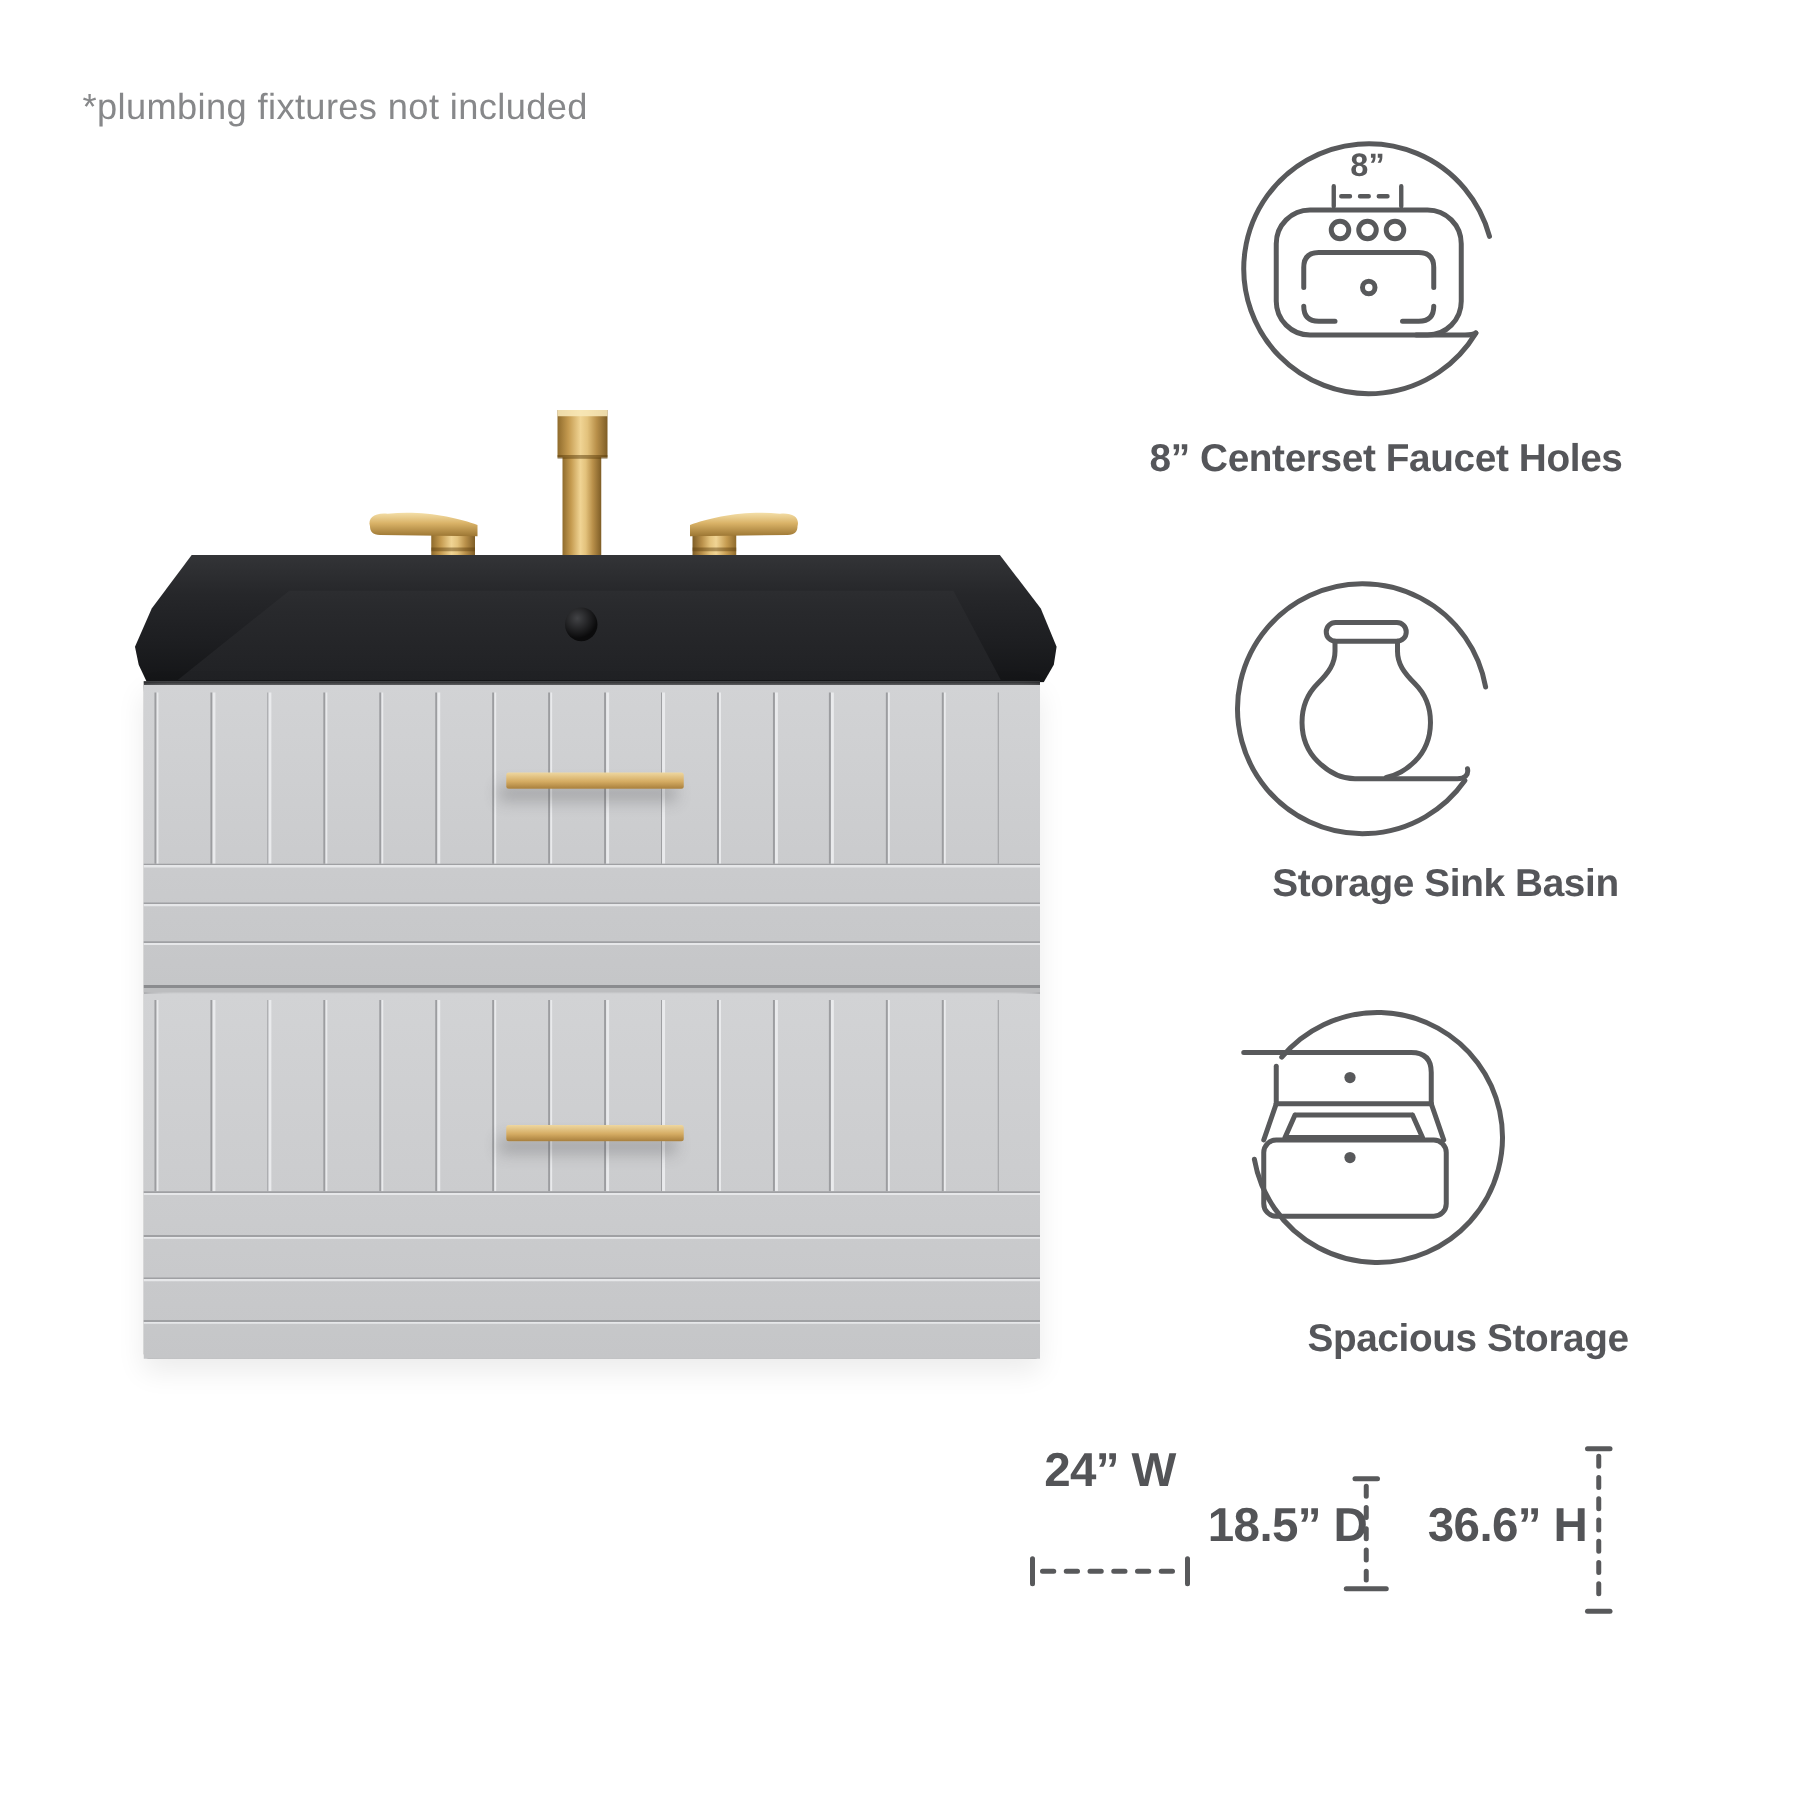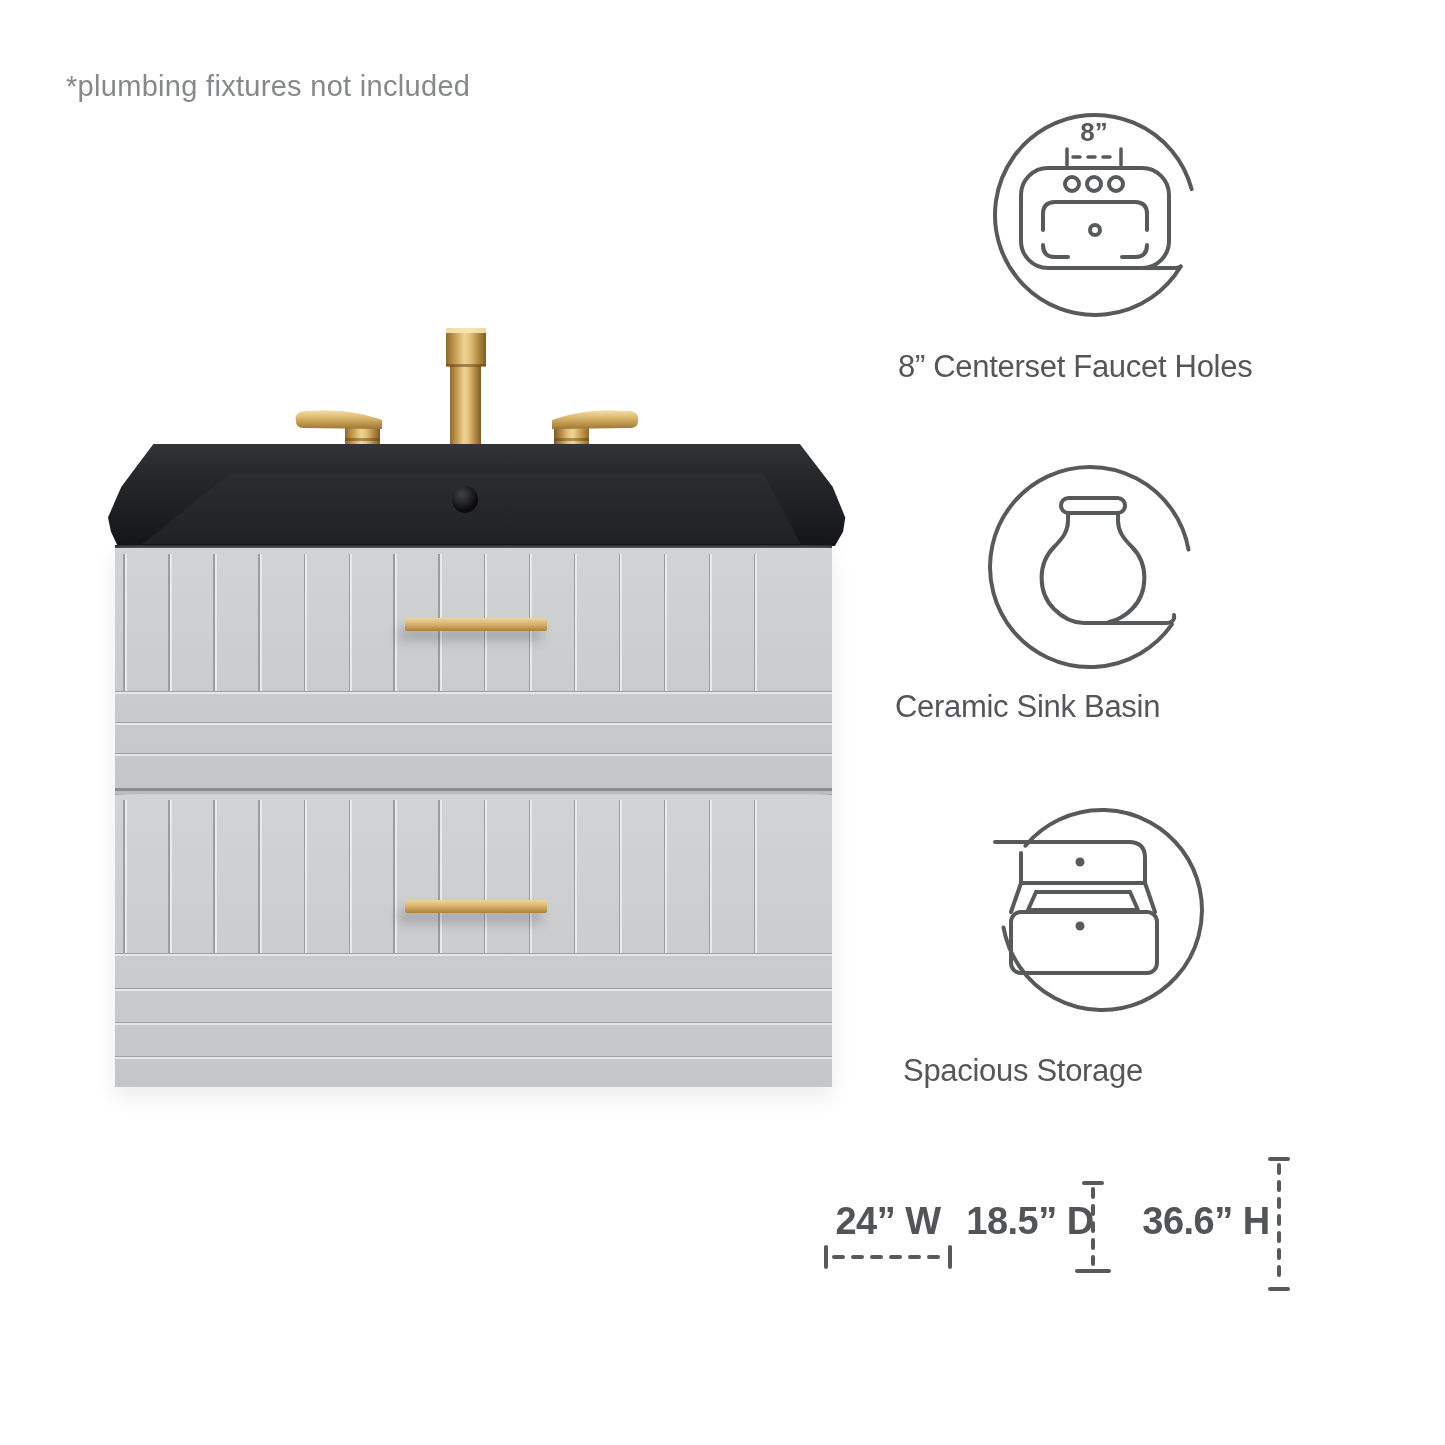--- a/index.html
+++ b/index.html
@@ -84,29 +84,29 @@
   .handle::after{right:1px;}
   .handle-1{top:73px;}
   .handle-2{top:355px;}
 
   
   .icon-svg{width:230px;height:230px;}
   .icon-1{left:983px;top:100px;}
   .icon-2{left:978px;top:452px;}
   .icon-3{left:990px;top:795px;}
   .feature-label{
-    width:400px;text-align:left;font-size:31px;font-weight:400;color:#55565a;letter-spacing:-.3px;
+    width:400px;text-align:right;font-size:31px;font-weight:700;color:#55565a;letter-spacing:-.3px;
   }
   .label-1{left:898px;top:349px;}
   .label-2{left:895px;top:689px;}
   .label-3{left:903px;top:1053px;}
 
   
   .dim-label{width:180px;text-align:center;font-size:38px;font-weight:700;color:#535457;letter-spacing:-.5px;}
-  .dim-w{left:798px;top:1200px;}
+  .dim-w{left:798px;top:1156px;}
   .dim-d{left:940px;top:1200px;}
   .dim-h{left:1116px;top:1200px;}
   .meas{position:absolute;}
   .meas-w{left:822px;top:1244px;}
   .meas-d{left:1074px;top:1180px;}
   .meas-h{left:1260px;top:1156px;}
   .dims-caption{
     left:896px;top:1318px;width:400px;text-align:center;
     font-size:34px;font-weight:700;color:#55565a;letter-spacing:-.3px;
   }
@@ -206,21 +206,21 @@
     <text x="111" y="41" text-anchor="middle" stroke="none" fill="#58595b" font-size="26" font-weight="700">8”</text>
   </svg>
   <div class="abs feature-label label-1">8” Centerset Faucet Holes</div>
 
   <svg class="abs icon-svg icon-2" viewBox="0 0 230 230" fill="none" stroke="#58595b" stroke-width="4" stroke-linecap="round" stroke-linejoin="round">
     <path d="M 210.5 97.6 A 100 100 0 1 0 193.9 172.4"></path>
     <rect x="83" y="46" width="64" height="15" rx="7.5"></rect>
     <path d="M 90 61 L 90 69 C 90 79 85 86 76 95 C 59 112 60 141 76 157 C 85 166 95 171 106 171 L 188 171 C 194 171 197 168 196 163"></path>
     <path d="M 140 61 L 140 69 C 140 79 145 86 154 95 C 171 112 170 141 154 157 C 149 162 141 168 131 170"></path>
   </svg>
-  <div class="abs feature-label label-2">Ceramic Sink Basin</div>
+  <div class="abs feature-label label-2">Storage Sink Basin</div>
 
   <svg class="abs icon-svg icon-3" viewBox="0 0 230 230" fill="none" stroke="#58595b" stroke-width="4" stroke-linecap="round" stroke-linejoin="round">
     <path d="M 13.5 132.4 A 100 100 0 1 0 35.4 50.7"></path>
     <path d="M 5 47 H 139 Q 155 47 155 63 V 88"></path>
     <path d="M 31 58 V 88"></path>
     <path d="M 31 88 H 155"></path>
     <circle cx="90" cy="67" r="4.5" fill="#58595b" stroke="none"></circle>
     <path d="M 31 88 L 21 117 M 155 88 L 165 117"></path>
     <path d="M 46 97 H 140 M 46 97 L 38 115 M 140 97 L 148 115 M 38 115 H 148"></path>
     <rect x="21" y="117" width="146" height="61" rx="10"></rect>

